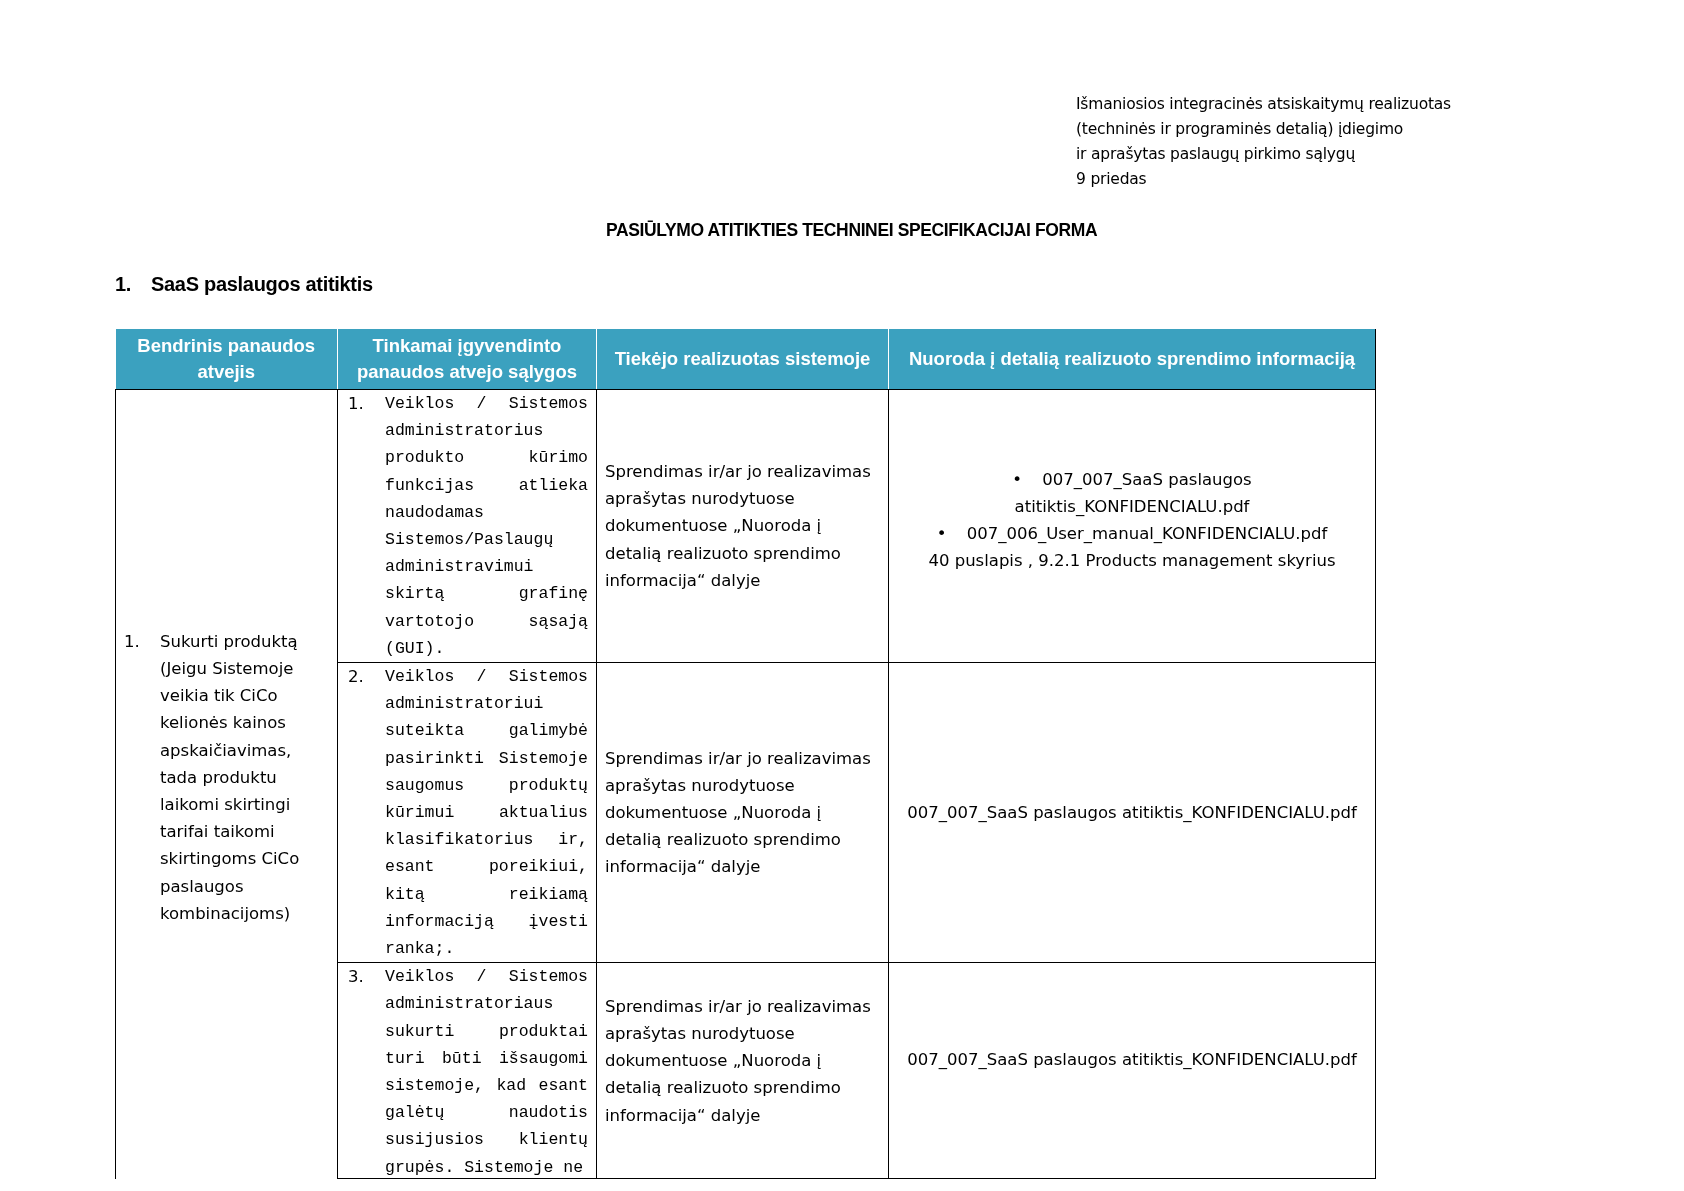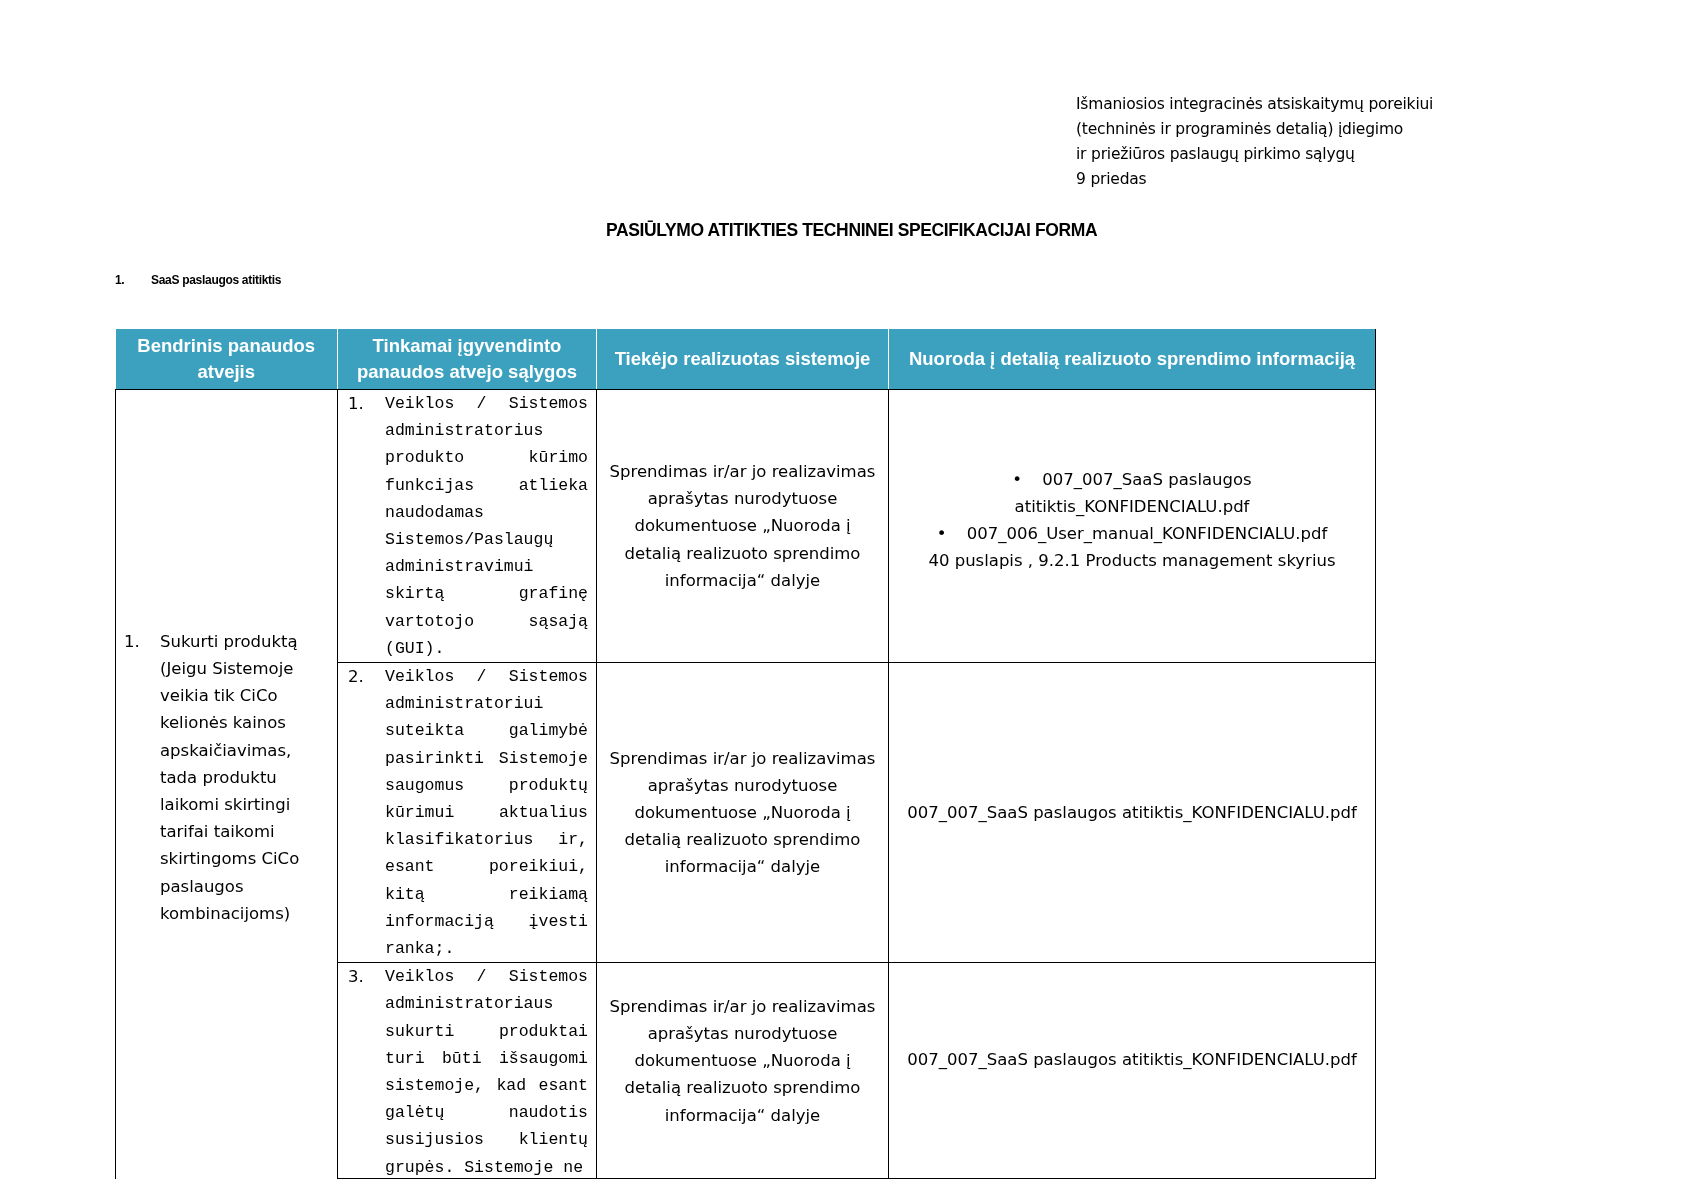--- a/index.html
+++ b/index.html
@@ -6,61 +6,61 @@
     body { width: 1684px; height: 1191px; position: relative; overflow: hidden;
            font-family: "DejaVu Sans", sans-serif; color: #000; }
     .page { position: absolute; inset: 0; }
     .annex { position: absolute; left: 1076px; top: 92px; font-size: 15.5px; line-height: 25px;
              font-family: "DejaVu Sans", sans-serif; letter-spacing: -0.2px; }
     .annex div { white-space: nowrap; }
     .title { position: absolute; left: 0; width: 1700px; top: 219px; text-align: center;
              font-family: "Liberation Sans", sans-serif; font-weight: bold; font-size: 19px;
              letter-spacing: -0.4px; transform: scaleX(0.92); transform-origin: 870px 0; }
     .section { position: absolute; left: 115px; top: 273px; font-family: "Liberation Sans", sans-serif;
-               font-weight: bold; font-size: 12px; letter-spacing: -0.3px; }
+               font-weight: bold; font-size: 20px; letter-spacing: -0.3px; }
     .section .num { display: inline-block; width: 36px; }
 
     table.spec { position: absolute; left: 115px; top: 329px; border-collapse: collapse;
                  table-layout: fixed; font-family: "DejaVu Sans", sans-serif; font-size: 16.5px; }
     table.spec th { background: #3ba1bf; color: #ffffff; font-family: "Liberation Sans", sans-serif;
                     font-weight: bold; font-size: 18.5px; line-height: 26px; height: 60px; padding: 0 6px;
                     text-align: center; vertical-align: middle; border-left: 1px solid #ffffff;
                     border-bottom: 1.5px solid #000; }
     table.spec th:first-child { border-left: none; margin-left: 8px; }
     table.spec th:last-child { border-right: 1.5px solid #000; }
     table.spec td { border: 1.5px solid #000; vertical-align: middle; padding: 0; line-height: 27.2px; }
     td.usecase { border-bottom: none !important; vertical-align: middle; }
     .uc-wrap { display: flex; padding: 0 6px 0 8px; }
     .uc-num { width: 36px; flex: none; }
     .uc-text { flex: 1; }
     .cond { display: flex; padding: 0 8px 0 10px; text-align: justify; }
     .cond-num { width: 37px; flex: none; }
     .cond-text { flex: 1; text-align: justify; text-align-last: left; font-family: Liberation Mono, monospace; }
-    .solution { text-align: center; padding: 0 8px; }
+    .solution { text-align: left; padding: 0 8px; }
     .refs { text-align: center; padding: 0 8px; }
     .refs .bullet-line { display: block; }
     .refs .bullet { display: inline-block; width: 30px; text-align: left; }
     .row1 td.cond-cell, .row1 td.sol-cell, .row1 td.ref-cell { height: 244px; }
     .row2 td.cond-cell, .row2 td.sol-cell, .row2 td.ref-cell { height: 270px; }
     .row3 td.cond-cell, .row3 td.sol-cell, .row3 td.ref-cell { height: 215px; }
     .row3 td.cond-cell { vertical-align: top; }
     .row1 td.cond-cell, .row2 td.cond-cell { vertical-align: top; }
     .row3 .cond { height: 213px; overflow: hidden; }
     .row3 .sol-inner { margin-top: -20px; }
     .row3 .ref-inner { margin-top: -22px; }
   </style>
 </head>
 <body>
 
 <div class="page">
 
   <div class="annex">
-    <div>Išmaniosios integracinės atsiskaitymų poreikiui</div>
+    <div>Išmaniosios integracinės atsiskaitymų realizuotas</div>
     <div>(techninės ir programinės detalią) įdiegimo</div>
-    <div>ir priežiūros paslaugų pirkimo sąlygų</div>
+    <div>ir aprašytas paslaugų pirkimo sąlygų</div>
     <div>9 priedas</div>
   </div>
 
   <div class="title">PASIŪLYMO ATITIKTIES TECHNINEI SPECIFIKACIJAI FORMA</div>
 
   <div class="section">
     <span class="num">1.</span><span>SaaS paslaugos atitiktis</span>
   </div>
 
   <table class="spec">

